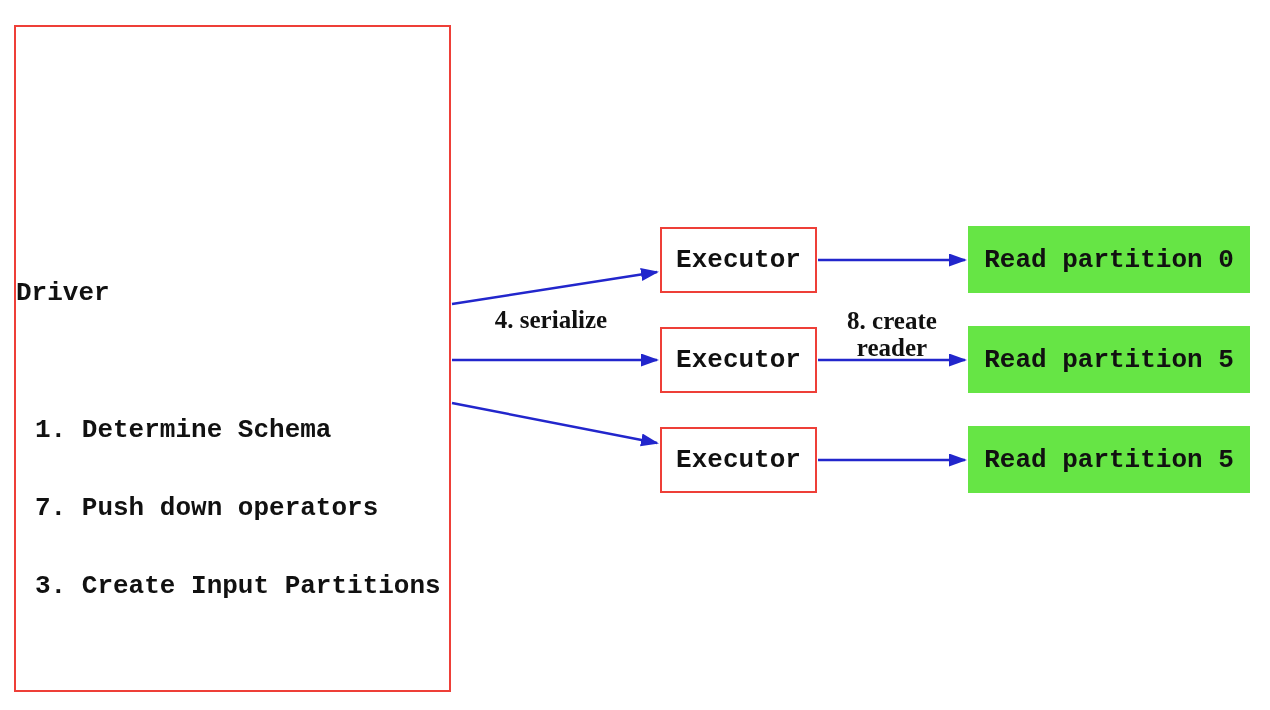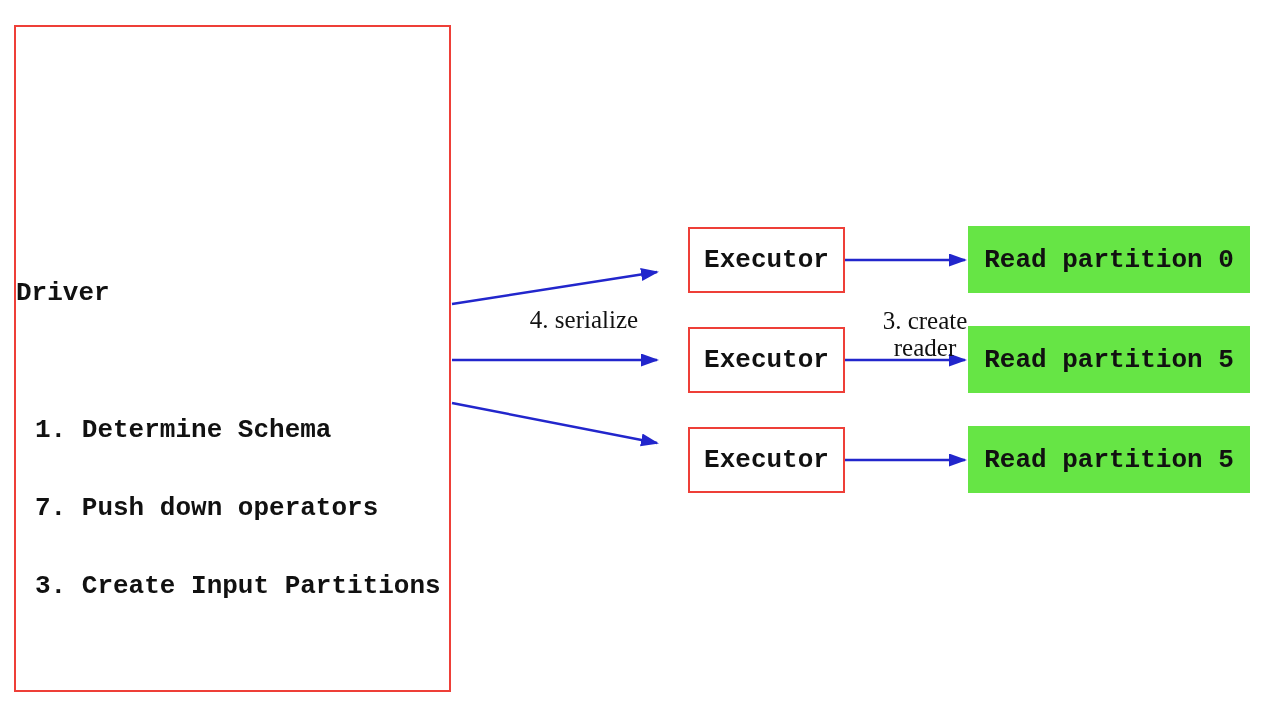--- a/index.html
+++ b/index.html
@@ -20,25 +20,24 @@
     color: var(--text);
   }
   .mono {
     font-family: "Liberation Mono", "DejaVu Sans Mono", monospace;
     font-weight: bold;
     font-size: 26px;
     color: var(--text);
   }
   .serif {
     font-family: "Liberation Serif", "DejaVu Serif", serif;
-    font-weight: normal;
+    font-weight: bold;
     font-size: 25px;
     line-height: 27px;
     color: var(--text);
-    margin-left: 33px;
   }
   .driver-box {
     position: absolute;
     left: 14px; top: 25px;
     width: 437px; height: 667px;
     border: 2px solid var(--box-border);
     background: #ffffff;
   }
   .driver-title {
     position: absolute;
@@ -46,21 +45,21 @@
     line-height: 30px;
   }
   .driver-steps {
     position: absolute;
     left: 19px; top: 338px;
     line-height: 26px;
     white-space: pre;
   }
   .executor {
     position: absolute;
-    left: 688px;
+    left: 660px;
     width: 157px; height: 66px;
     border: 2px solid var(--box-border);
     background: #ffffff;
     display: flex; align-items: center; justify-content: center;
   }
   .executor.e1 { top: 227px; }
   .executor.e2 { top: 327px; }
   .executor.e3 { top: 427px; }
   .partition {
     position: absolute;
@@ -134,17 +133,17 @@
     <span class="mono">Read partition 5</span>
   </div>
   <div class="partition p3">
     <span class="mono">Read partition 5</span>
   </div>
 
   <div class="edge-label serialize serif">
     <div>4. serialize</div>
   </div>
   <div class="edge-label reader serif">
-    <div>3. create</div>
+    <div>8. create</div>
     <div>reader</div>
   </div>
 
 </div>
 
 </body></html>

